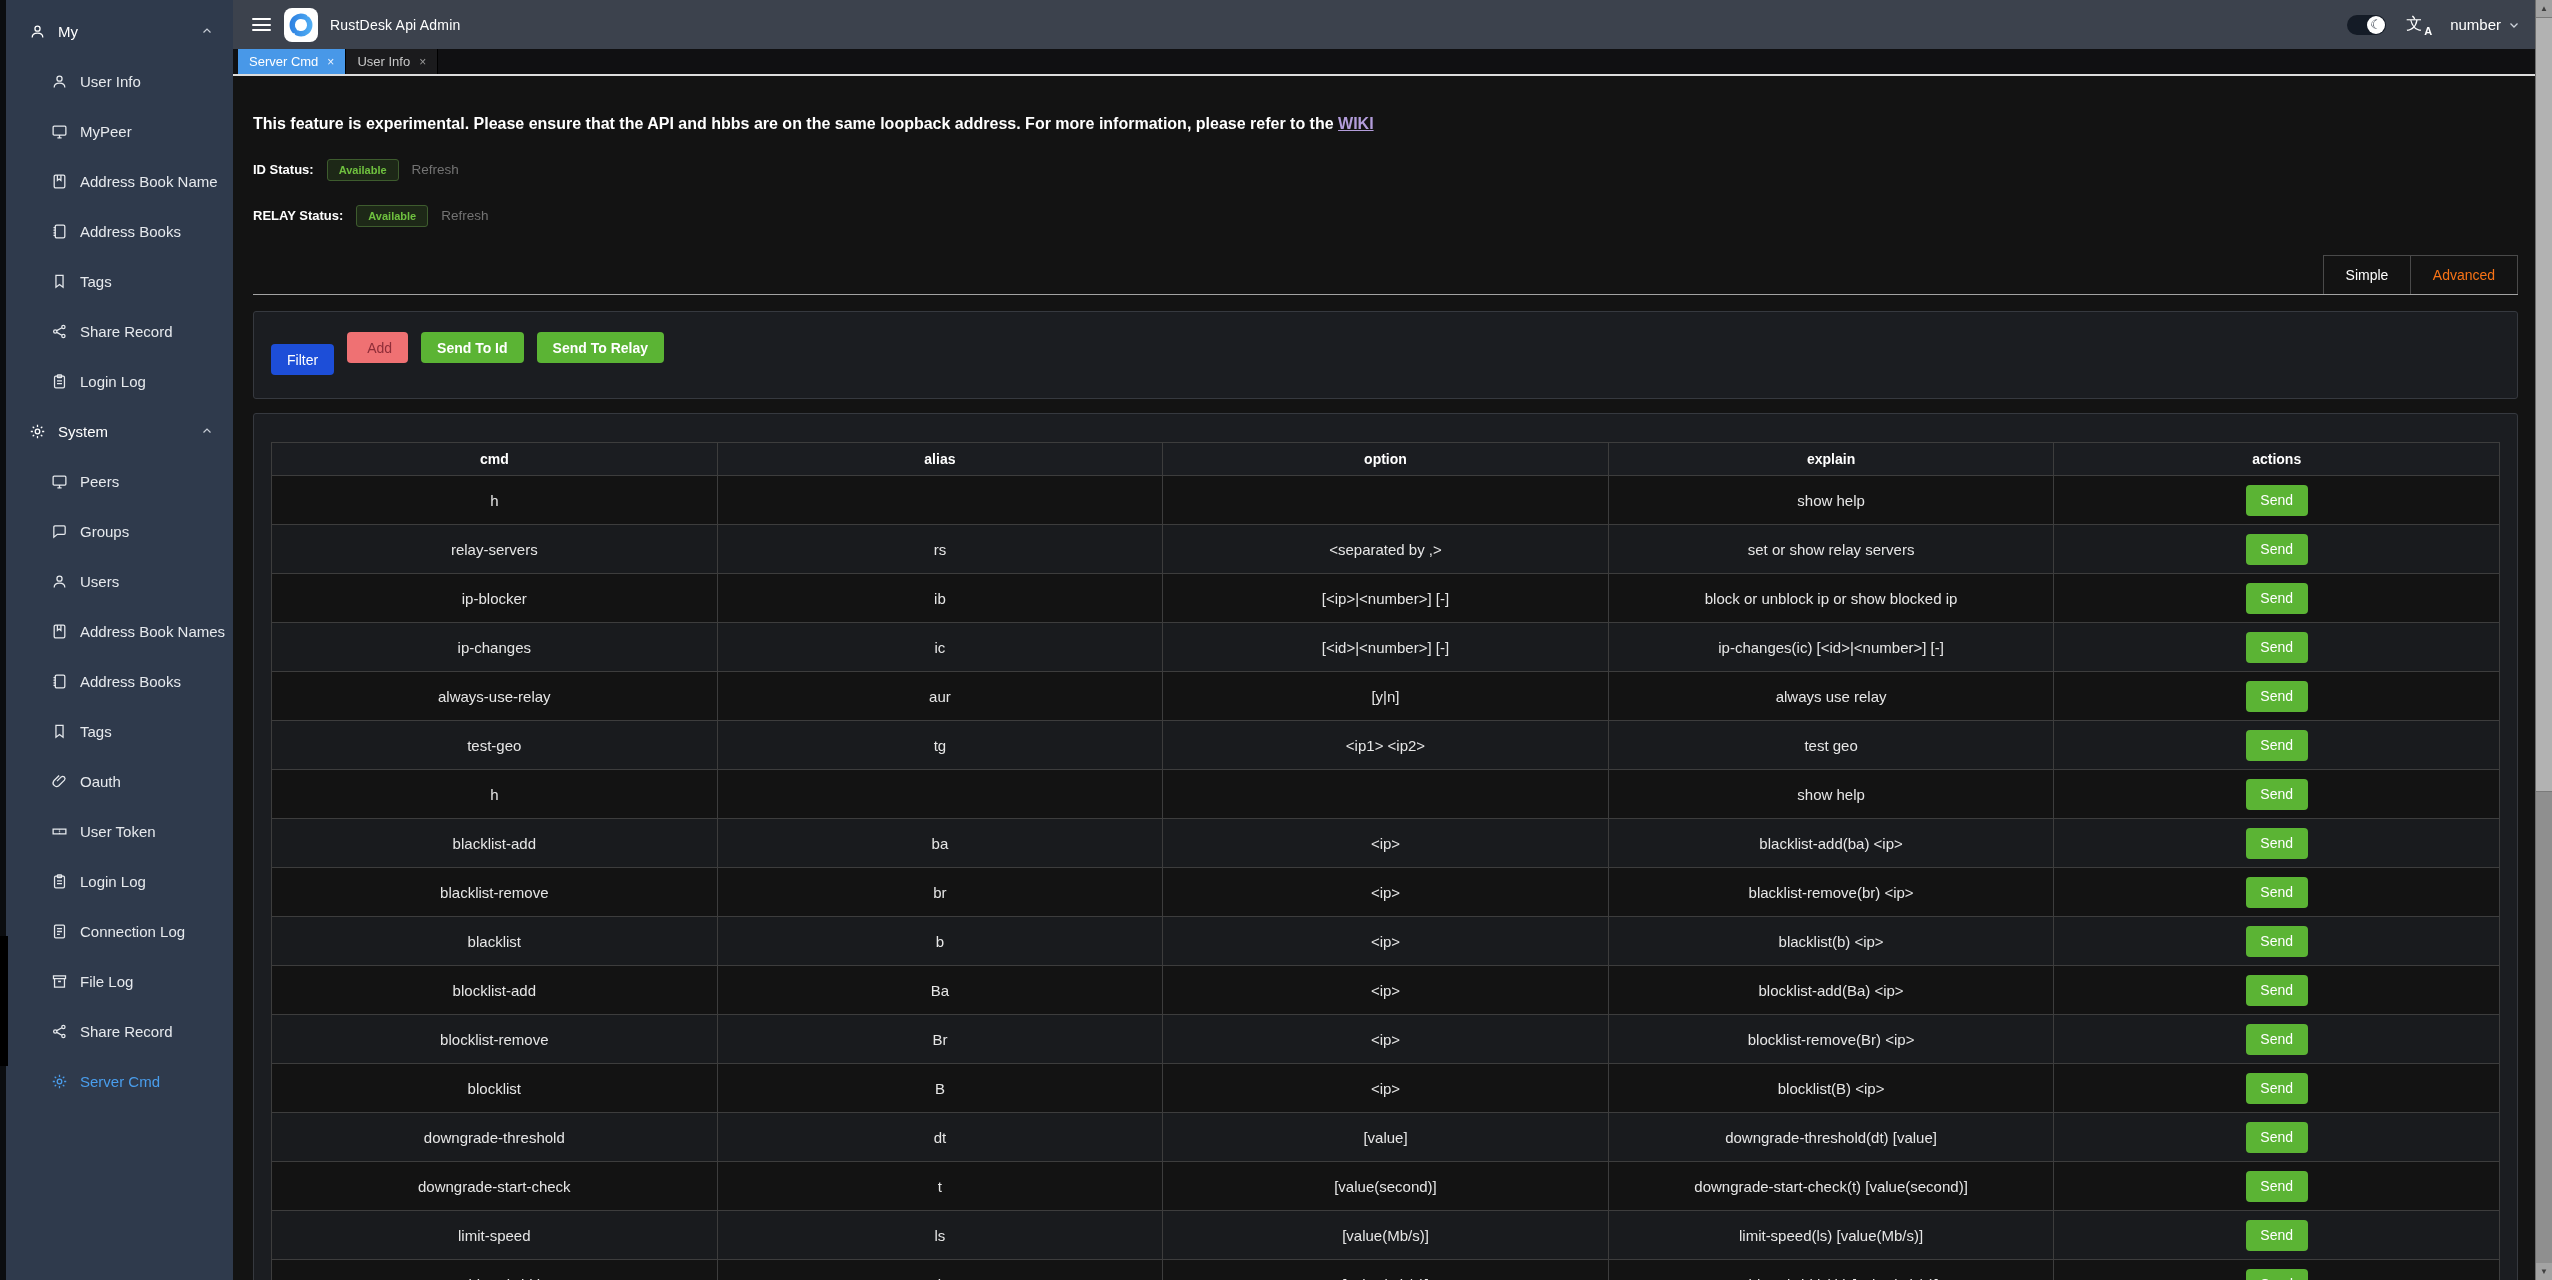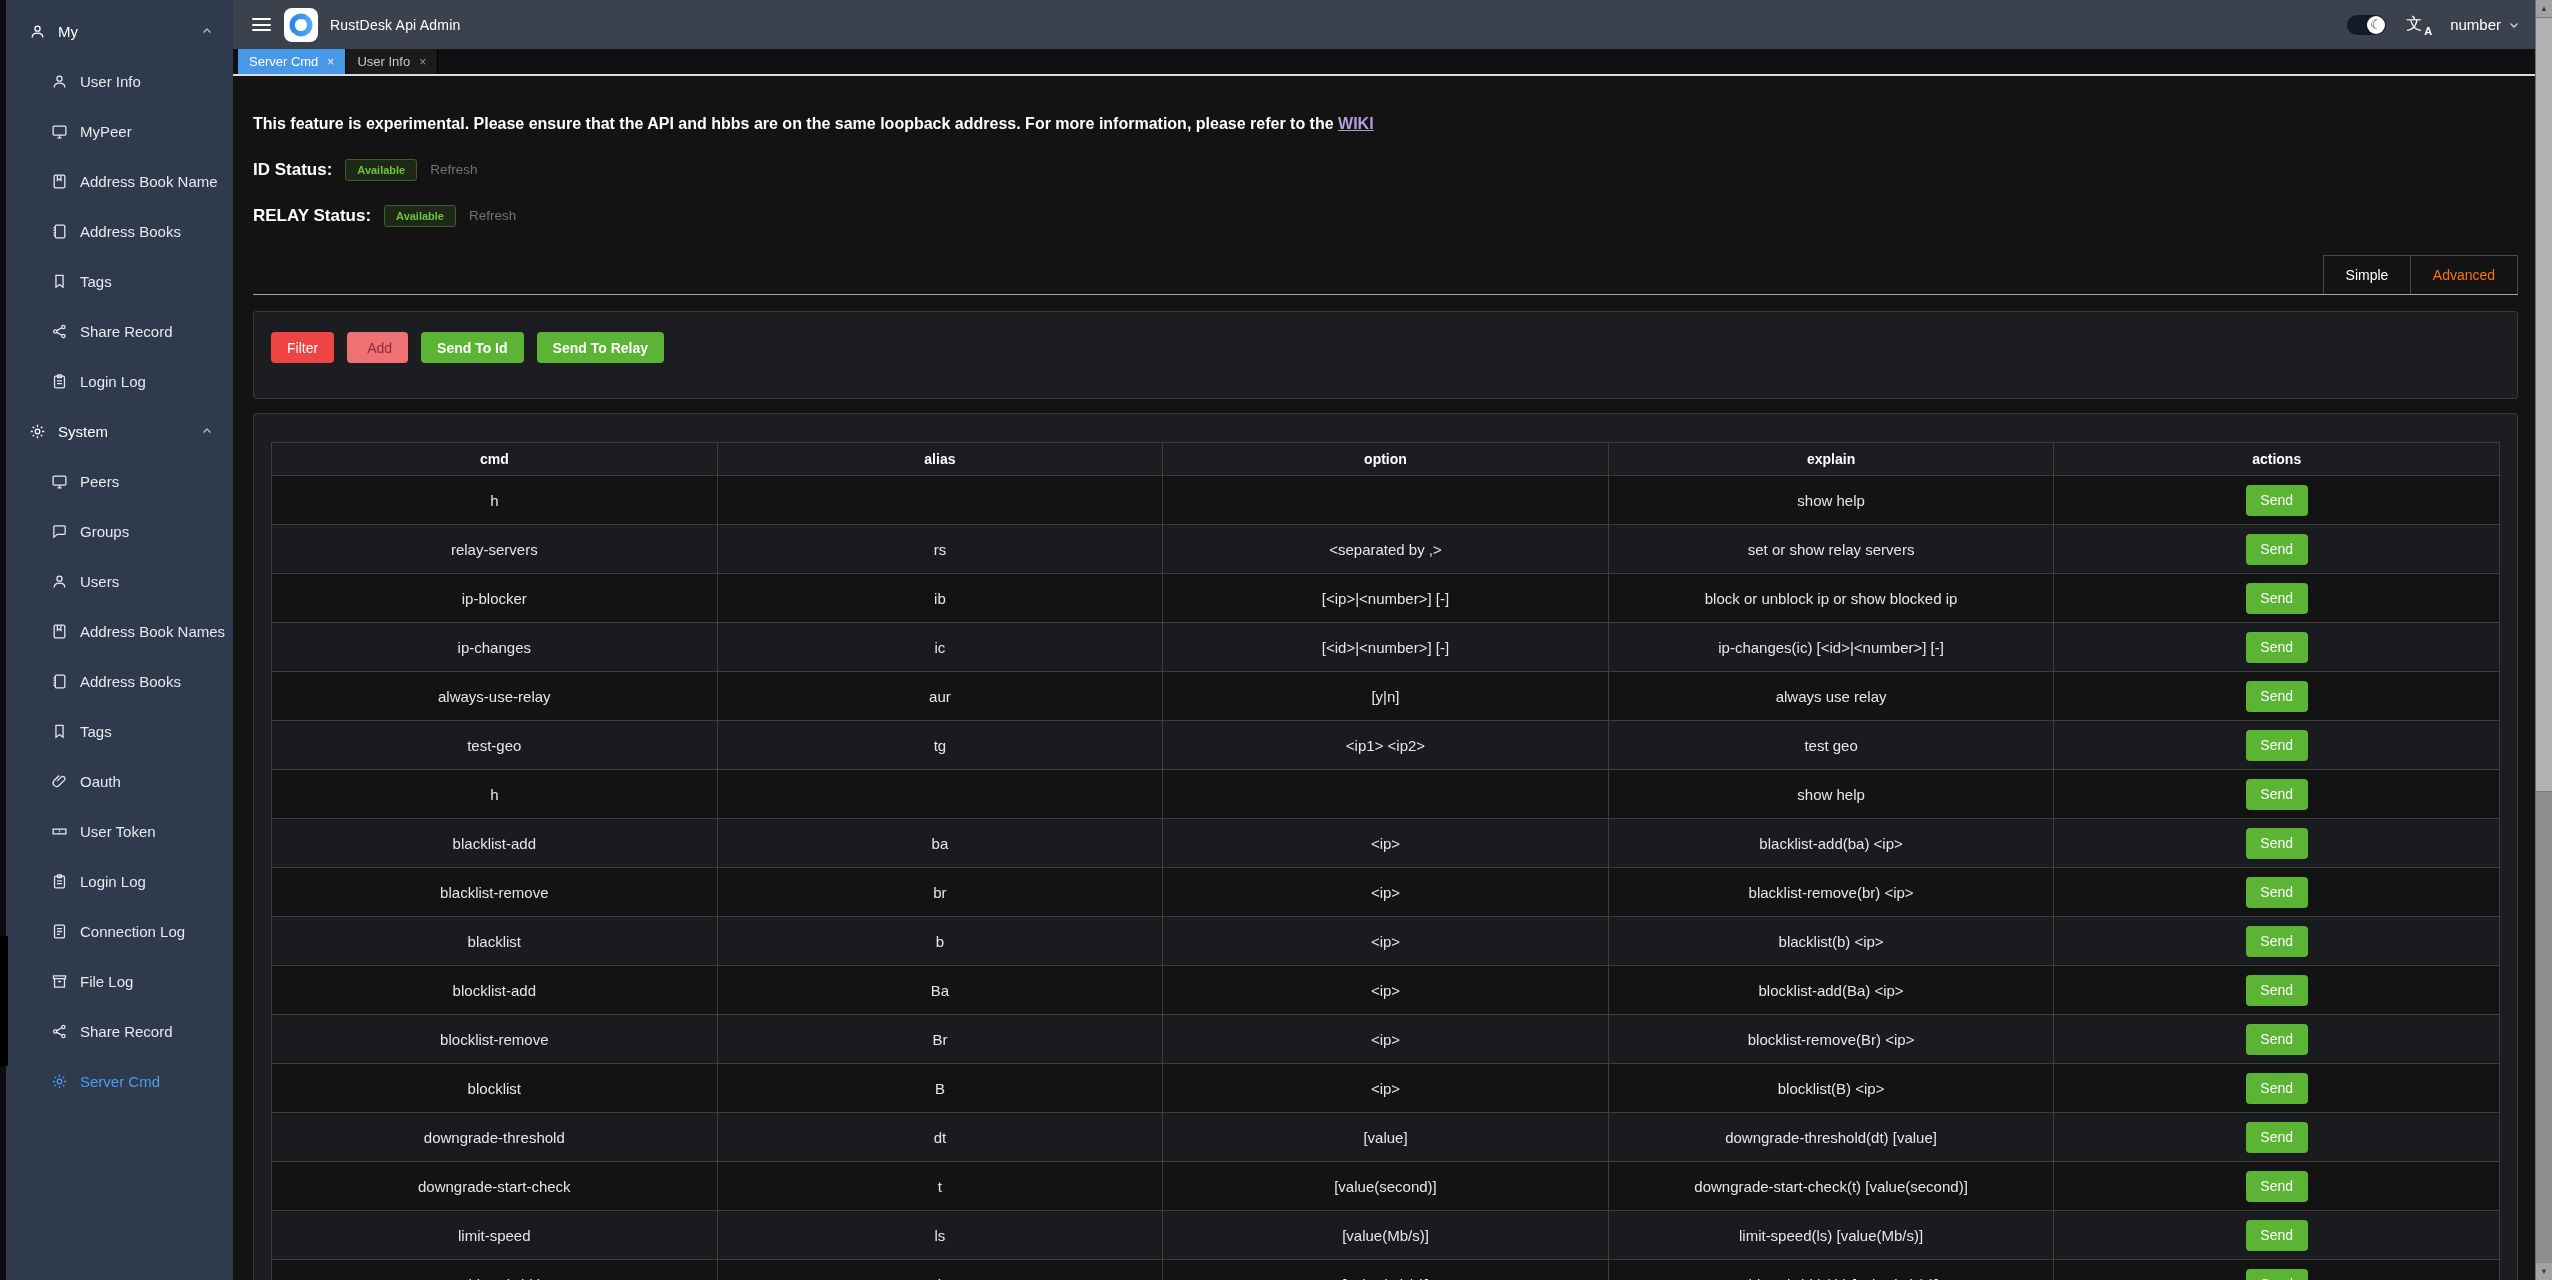--- a/index.html
+++ b/index.html
@@ -52,37 +52,37 @@
   .tab.active { background:#4898e8; color:#fff; }
   .tab.active .tab-x { color:#eaf3ff; }
 
   
   .content { flex:1; padding:0 17px 0 20px; overflow:hidden; background:#131313; }
 
   .warning { margin-top:39px; font-size:16px; font-weight:bold; color:#ffffff; }
   .warning a { color:#b39ddb; text-decoration:underline; cursor:pointer; }
 
   .status-row { display:flex; align-items:center; margin-top:24px; gap:13px; height:25px; }
-  .status-label { font-size:17px; font-weight:bold; color:#fff; }
+  .status-label { font-size:13px; font-weight:bold; color:#fff; }
   .badge { font-size:11px; font-weight:bold; color:#6fc13f; background:rgba(103,194,58,.12);
            border:1px solid #3e5c2e; border-radius:3px; padding:4px 11px; }
   .refresh { font-size:13.5px; color:#737373; cursor:pointer; text-decoration:none; }
 
   .mode-tabs { margin-top:27px; display:flex; border-bottom:1px solid #a3a3a3;justify-content:flex-end; }
   .mode-tab { height:39px; display:flex; align-items:center; justify-content:center; font-size:14px;
               border:1px solid #4a4a4a; border-bottom:none; color:#fff; cursor:pointer; background:transparent; }
   .mode-tab.t0 { width:88px; }
   .mode-tab.t1 { width:107px; border-left:none; }
   .mode-tab.active { color:#f97316; }
 
   .panel { background:#1b1d21; border:1px solid #36393f; border-radius:3px; }
   .toolbar-panel { margin-top:16px; height:88px; padding:20px 0 0 17px; display:flex; gap:13px; align-items:flex-start; }
   .btn { height:31px; border:none; border-radius:4px; font-size:14px; color:#fff; padding:0 16px;
          font-family:"Liberation Sans", sans-serif; cursor:pointer; }
-  .btn-blue { background:#ef4444; }
+  .btn-blue { background:#1d4ed8;margin-top:12px; }
   .btn-red { background:#ef7173; color:#8f2d38;padding-left:20px; }
   .btn-green { background:#5bb434;font-weight:bold; }
 
   .table-panel { margin-top:14px; height:900px; padding:28px 17px; }
   table.cmd-table { width:100%; border-collapse:collapse; border:1px solid #3d3d3d; table-layout:fixed; }
   .cmd-table th { height:33px; font-size:14px; font-weight:bold; color:#fff; background:#1b1d21;
                   border:1px solid #3d3d3d; text-align:center; width:20%; }
   .cmd-table td { height:49px; font-size:15px; color:#e6e6e6; border:1px solid #3d3d3d; text-align:center; }
   .cmd-table tr.odd td { background:#131313; }
   .cmd-table tr.even td { background:#191b1e; }

